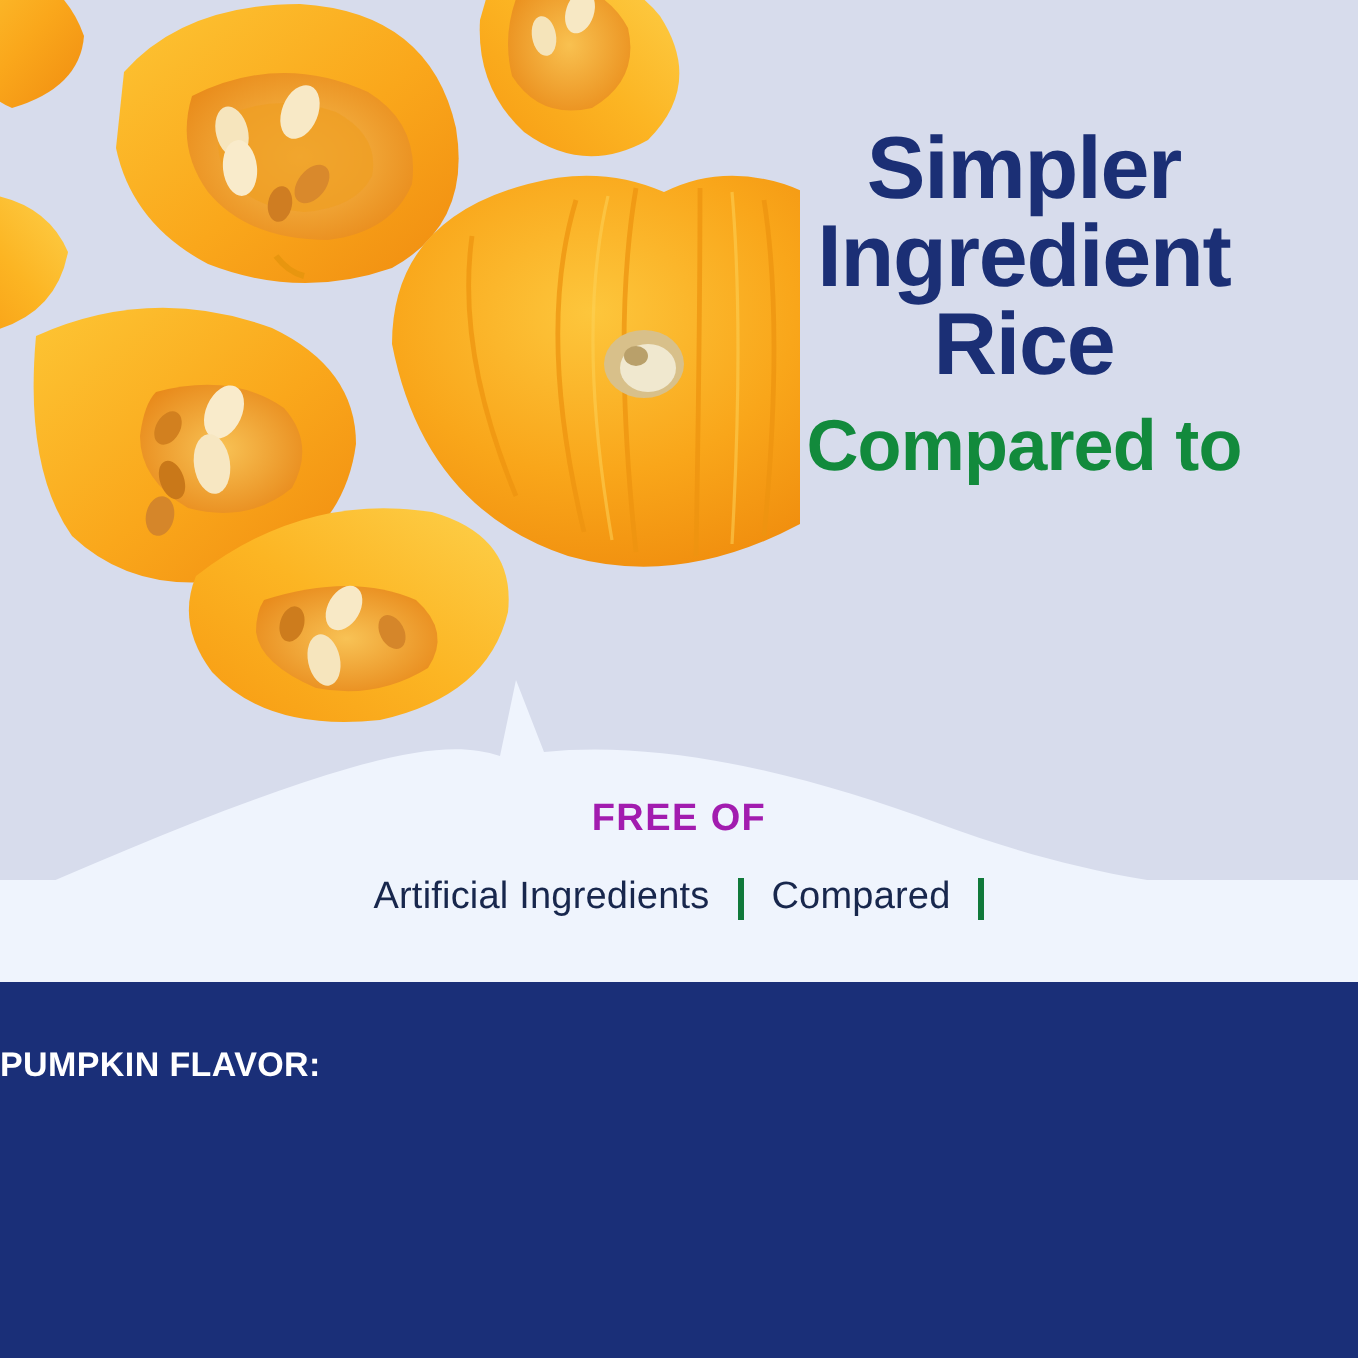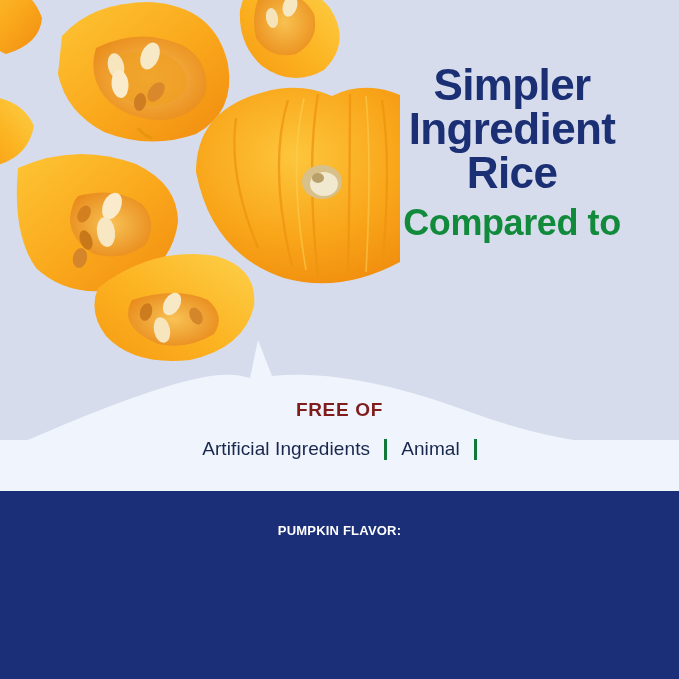--- a/index.html
+++ b/index.html
@@ -76,21 +76,21 @@
     margin: 7px 0 0 0;
   }
 
   
   .freeof-title {
     position: absolute;
     left: 0;
     top: 399px;
     width: 679px;
     text-align: center;
-    color: #7f1d1d;
+    color: #a21caf;
     font-size: 19px;
     font-weight: bold;
     letter-spacing: 0.7px;
   }
   .freeof-row {
     position: absolute;
     left: 0;
     top: 438px;
     width: 679px;
     display: flex;
@@ -110,23 +110,23 @@
     background: #10793a;
     flex: none;
   }
 
   
   .flavor-title {
     position: absolute;
     left: 0;
     top: 523px;
     width: 679px;
-    text-align: center;
+    text-align: left;
     color: #ffffff;
-    font-size: 13px;
+    font-size: 17px;
     font-weight: bold;
     letter-spacing: 0.2px;
   }
   .ingredients {
     position: absolute;
     left: 70px;
     top: 548px;
     width: 539px;
     text-align: center;
     color: #ffffff;
@@ -256,20 +256,20 @@
     <div class="headline-main">Simpler</div>
     <div class="headline-main">Ingredient</div>
     <div class="headline-main">Rice</div>
     <div class="headline-sub">Compared to</div>
   </div>
 
   <div class="freeof-title">FREE OF</div>
   <div class="freeof-row">
     <span class="freeof-item">Artificial Ingredients</span>
     <span class="freeof-divider"></span>
-    <span class="freeof-item">Animal</span>
+    <span class="freeof-item">Compared</span>
     <span class="freeof-divider"></span>
   </div>
 
   <div class="bottom-band"></div>
   <div class="flavor-title">PUMPKIN FLAVOR:</div>
 
 </div>
 
 </body></html>

